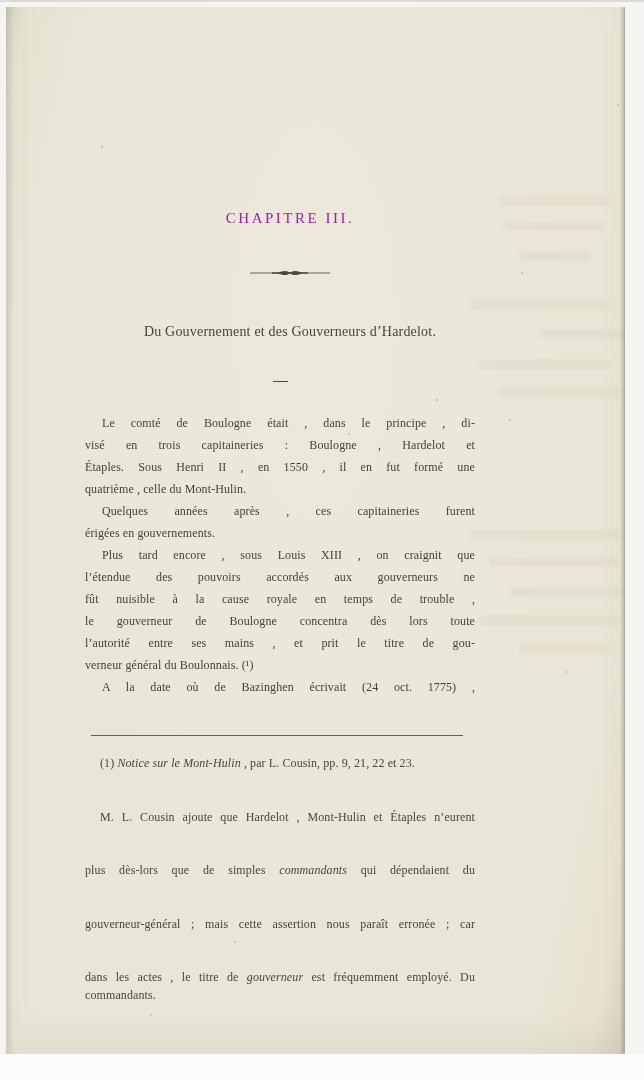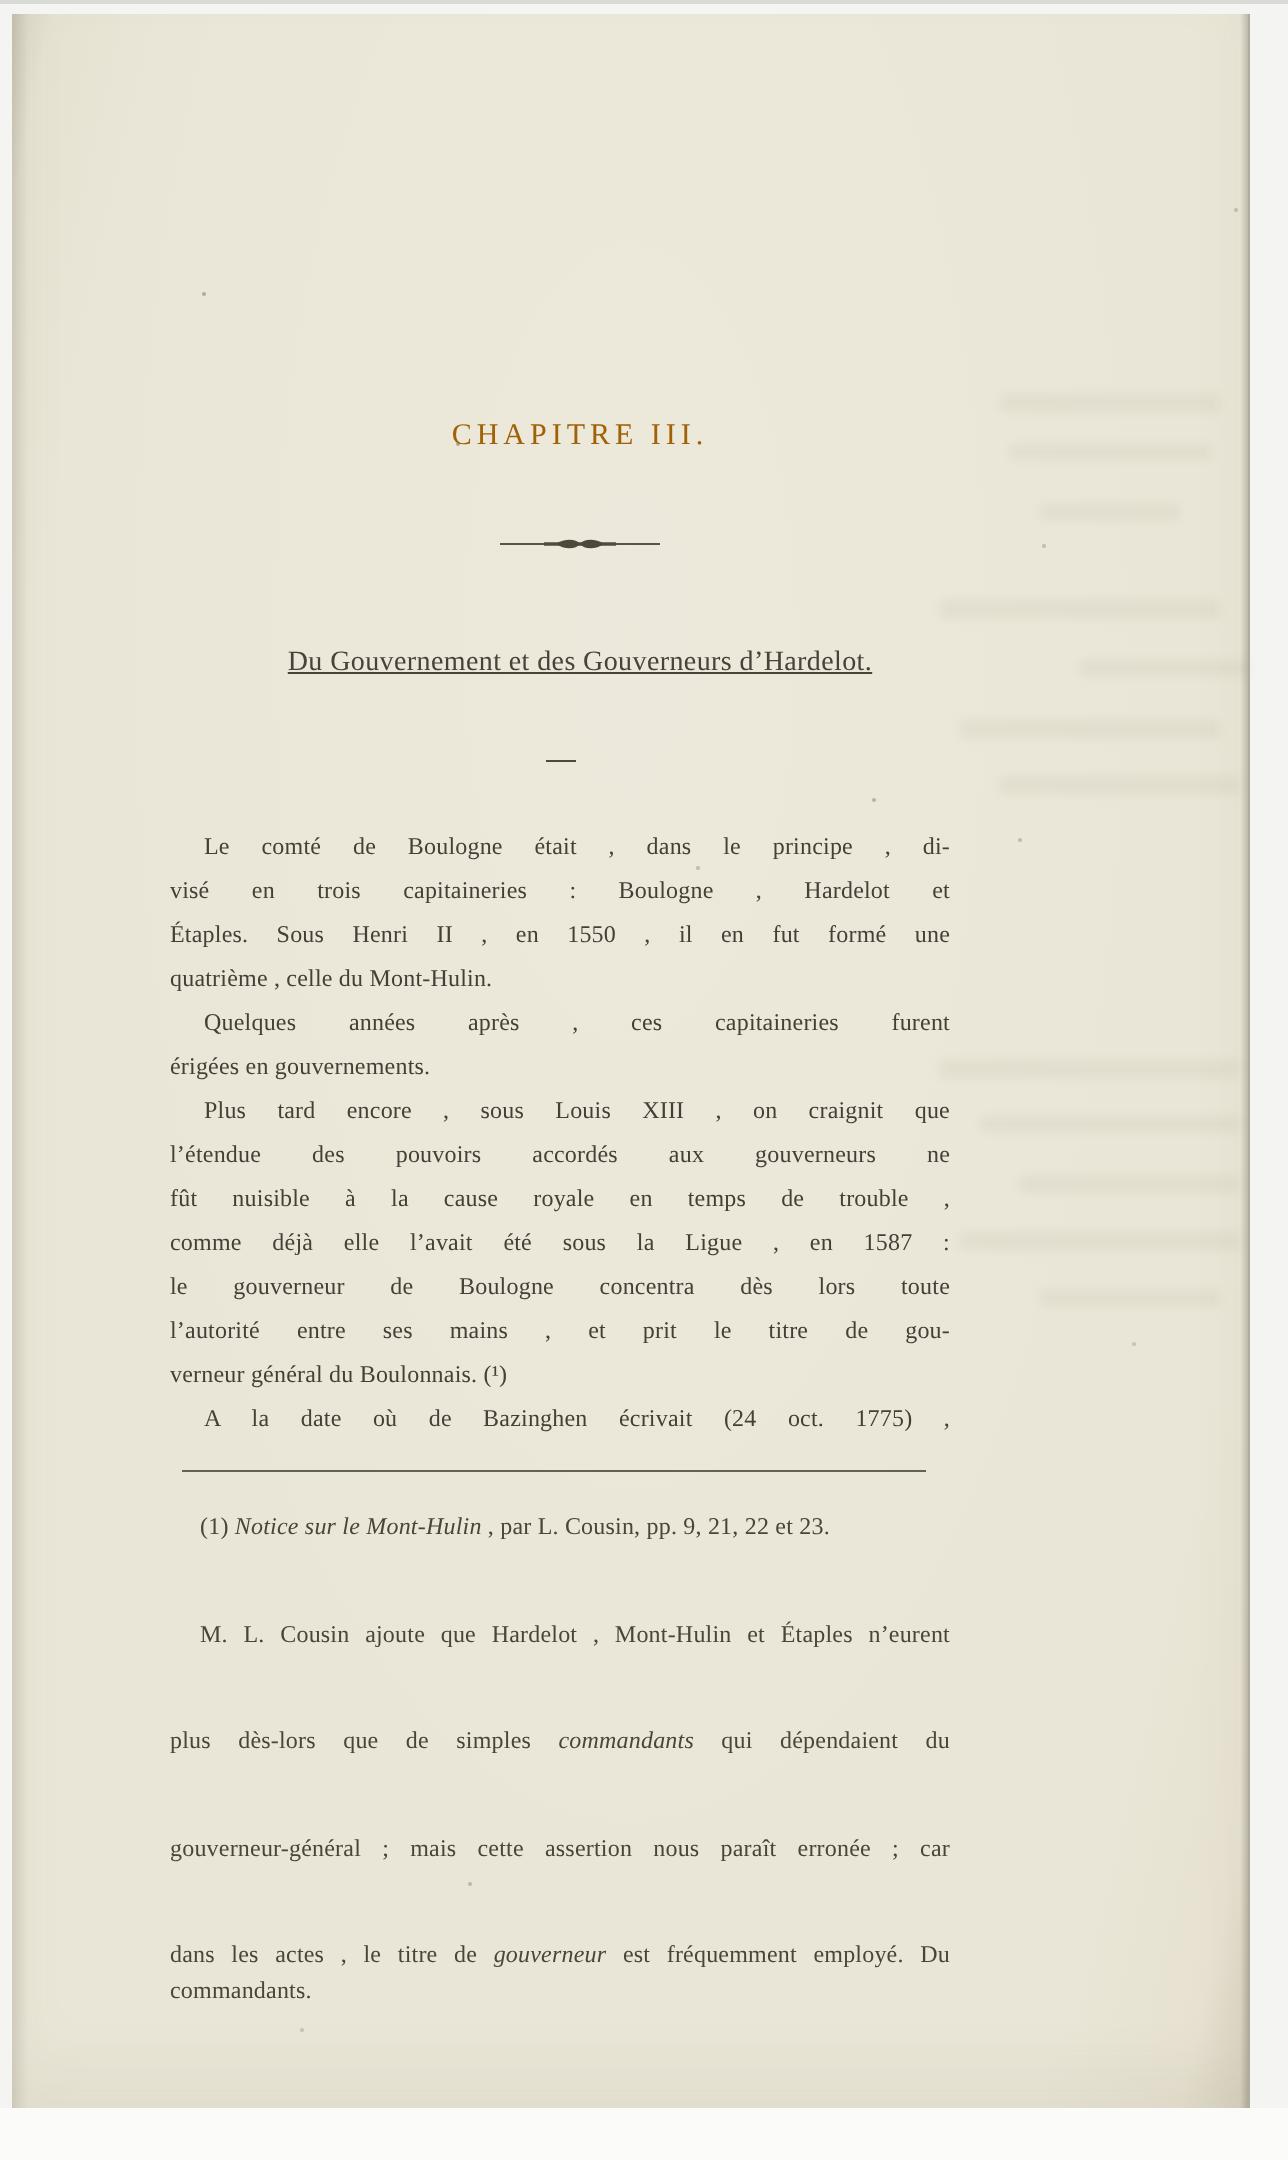--- a/index.html
+++ b/index.html
@@ -26,27 +26,27 @@
   }
   .paper::before{ 
     content:"";position:absolute;left:0;top:0;bottom:0;width:8px;
     background:linear-gradient(to right, rgba(95,88,70,0.16), rgba(0,0,0,0));
   }
 
   
   .chapter{
     position:absolute;left:85px;top:210px;width:390px;
     text-align:center;transform:translateX(10px);
-    font-size:15px;letter-spacing:2.5px;color:#a16207;
+    font-size:15px;letter-spacing:2.5px;color:#a21caf;
   }
   .ornament{position:absolute;left:85px;top:264px;width:390px;text-align:center;transform:translateX(10px);}
   .subtitle{
     position:absolute;left:85px;top:324px;width:390px;
     text-align:center;transform:translateX(10px);
-    font-size:14px;letter-spacing:0.2px;color:#48423a;text-decoration:underline;
+    font-size:14px;letter-spacing:0.2px;color:#48423a;
   }
   .dash{
     position:absolute;left:85px;top:368px;width:390px;text-align:center;
   }
   .dash i{display:inline-block;width:15px;height:1.5px;background:#4e4840;}
 
   .body-block{
     position:absolute;left:85px;top:412px;width:390px;
     font-size:12px;line-height:22px;color:#453f37;
     letter-spacing:0.1px;
@@ -125,21 +125,20 @@
 <div class="body-block">
   <div class="ln just ind">Le comté de Boulogne était , dans le principe , di-</div>
   <div class="ln just">visé en trois capitaineries : Boulogne , Hardelot et</div>
   <div class="ln just">Étaples. Sous Henri II , en 1550 , il en fut formé une</div>
   <div class="ln last">quatrième , celle du Mont-Hulin.</div>
   <div class="ln just ind">Quelques années après , ces capitaineries furent</div>
   <div class="ln last">érigées en gouvernements.</div>
   <div class="ln just ind">Plus tard encore , sous Louis XIII , on craignit que</div>
   <div class="ln just">l’étendue des pouvoirs accordés aux gouverneurs ne</div>
   <div class="ln just">fût nuisible à la cause royale en temps de trouble ,</div>
-  <div class="ln just">comme déjà elle l’avait été sous la Ligue , en 1587 :</div>
   <div class="ln just">le gouverneur de Boulogne concentra dès lors toute</div>
   <div class="ln just">l’autorité entre ses mains , et prit le titre de gou-</div>
   <div class="ln last">verneur général du Boulonnais. (¹)</div>
   <div class="ln just ind">A la date où de Bazinghen écrivait (24 oct. 1775) ,</div>
 </div>
 
 <div class="fn-rule"></div>
 
 <div class="footnote">
   <div class="fn-ln find">

